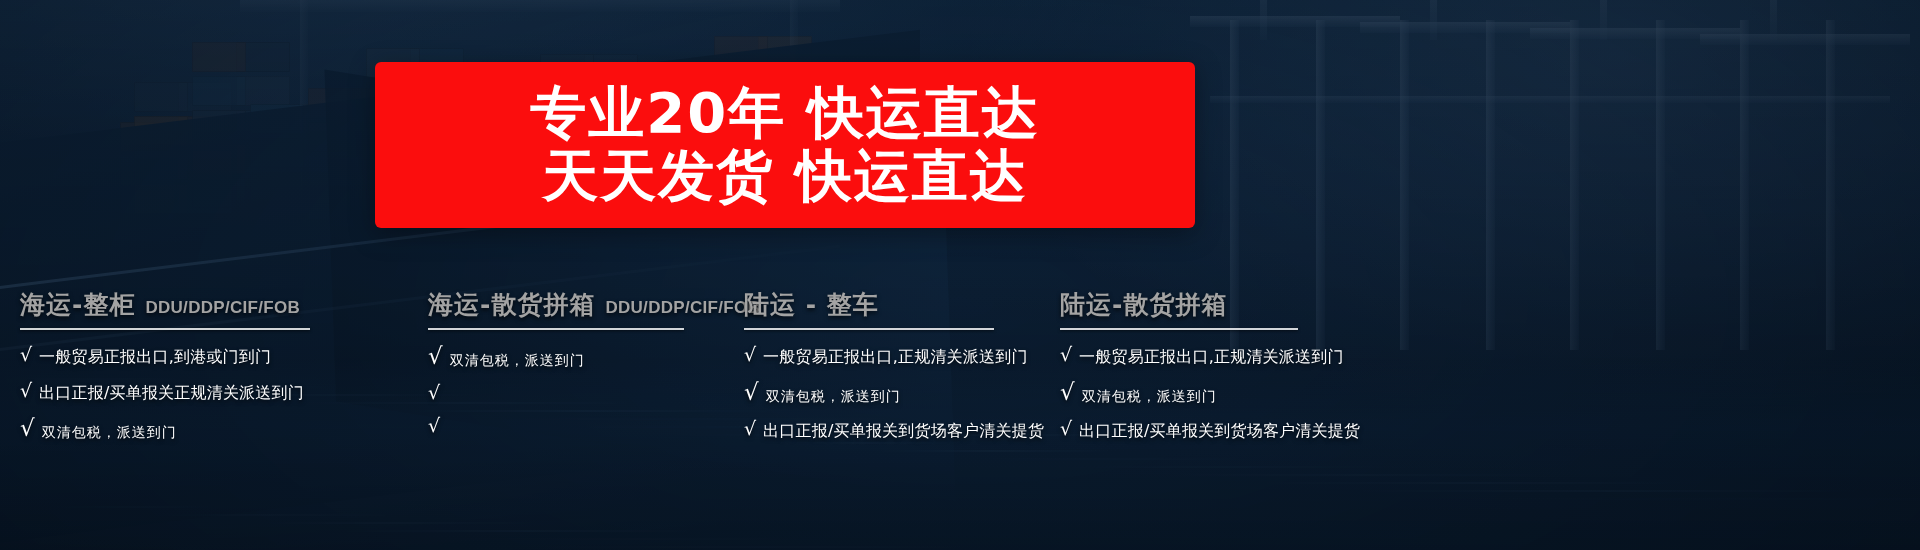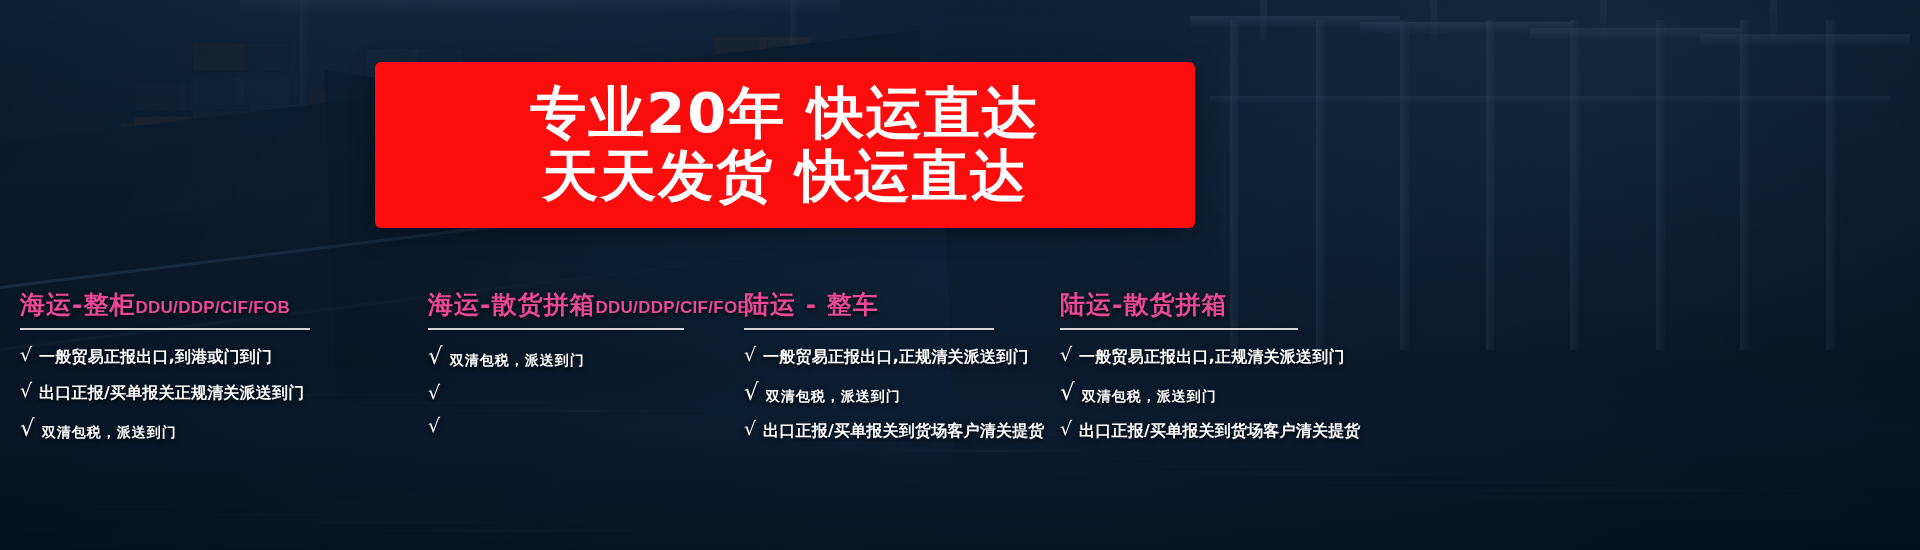--- a/index.html
+++ b/index.html
@@ -147,22 +147,23 @@
   }
   .col { position: relative; padding: 0 8px; }
   .col-1 { width: 392px; }
   .col-2 { width: 300px; }
   .col-3 { width: 300px; text-align: center; }
   .col-4 { width: 330px; }
 
   .col-head {
     display: flex;
     align-items: baseline;
+    gap: 10px;
     white-space: nowrap;
-    color: #ec4899;
+    color: #a3a3a3;
     text-shadow: 0 2px 4px rgba(0,0,0,.75);
   }
   .col-head .zh {
     font-size: 25px;
     font-weight: 700;
     letter-spacing: 1px;
     font-family: "DejaVu Sans", "Liberation Sans", sans-serif;
   }
   .col-head .en {
     font-size: 17px;
@@ -194,21 +195,21 @@
   }
   .item .tick {
     font-size: 19px;
     font-weight: 400;
     line-height: 1;
     color: #ffffff;
     transform: translateY(-1px);
   }
   .item .txt {
     font-size: 16px;
-    font-weight: 700;
+    font-weight: 400;
     letter-spacing: .2px;
   }
   .item.big .txt {
     font-size: 14px;
     letter-spacing: 1px;
   }
   .item.big .tick { font-size: 23px; }
 </style>
 </head>
 <body>

